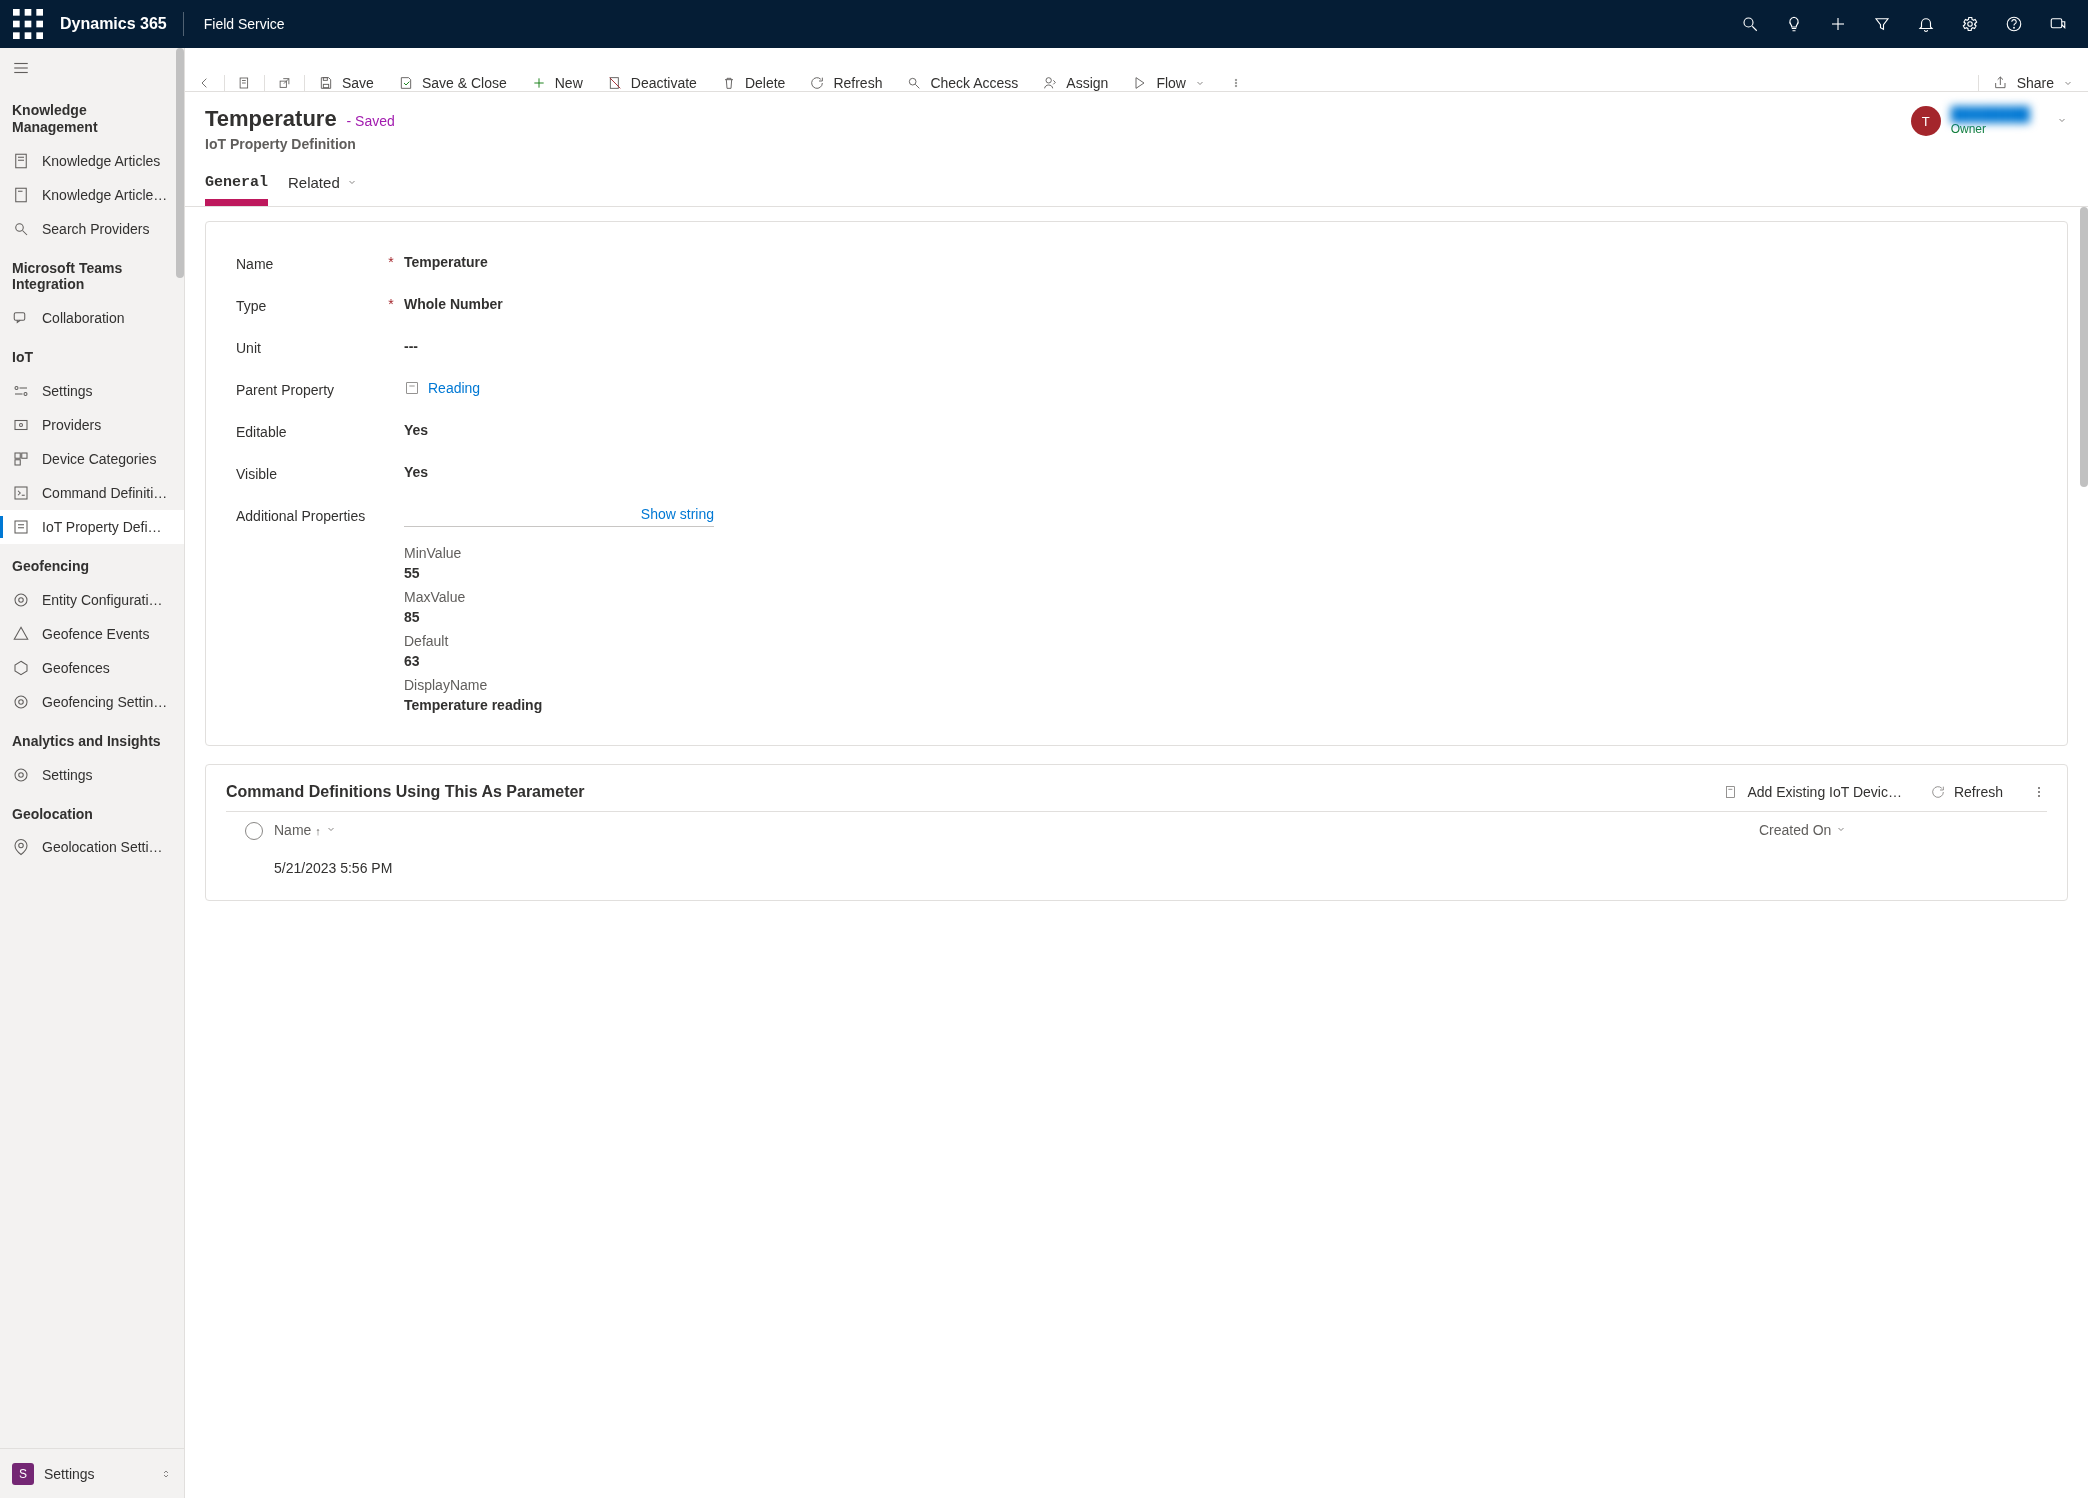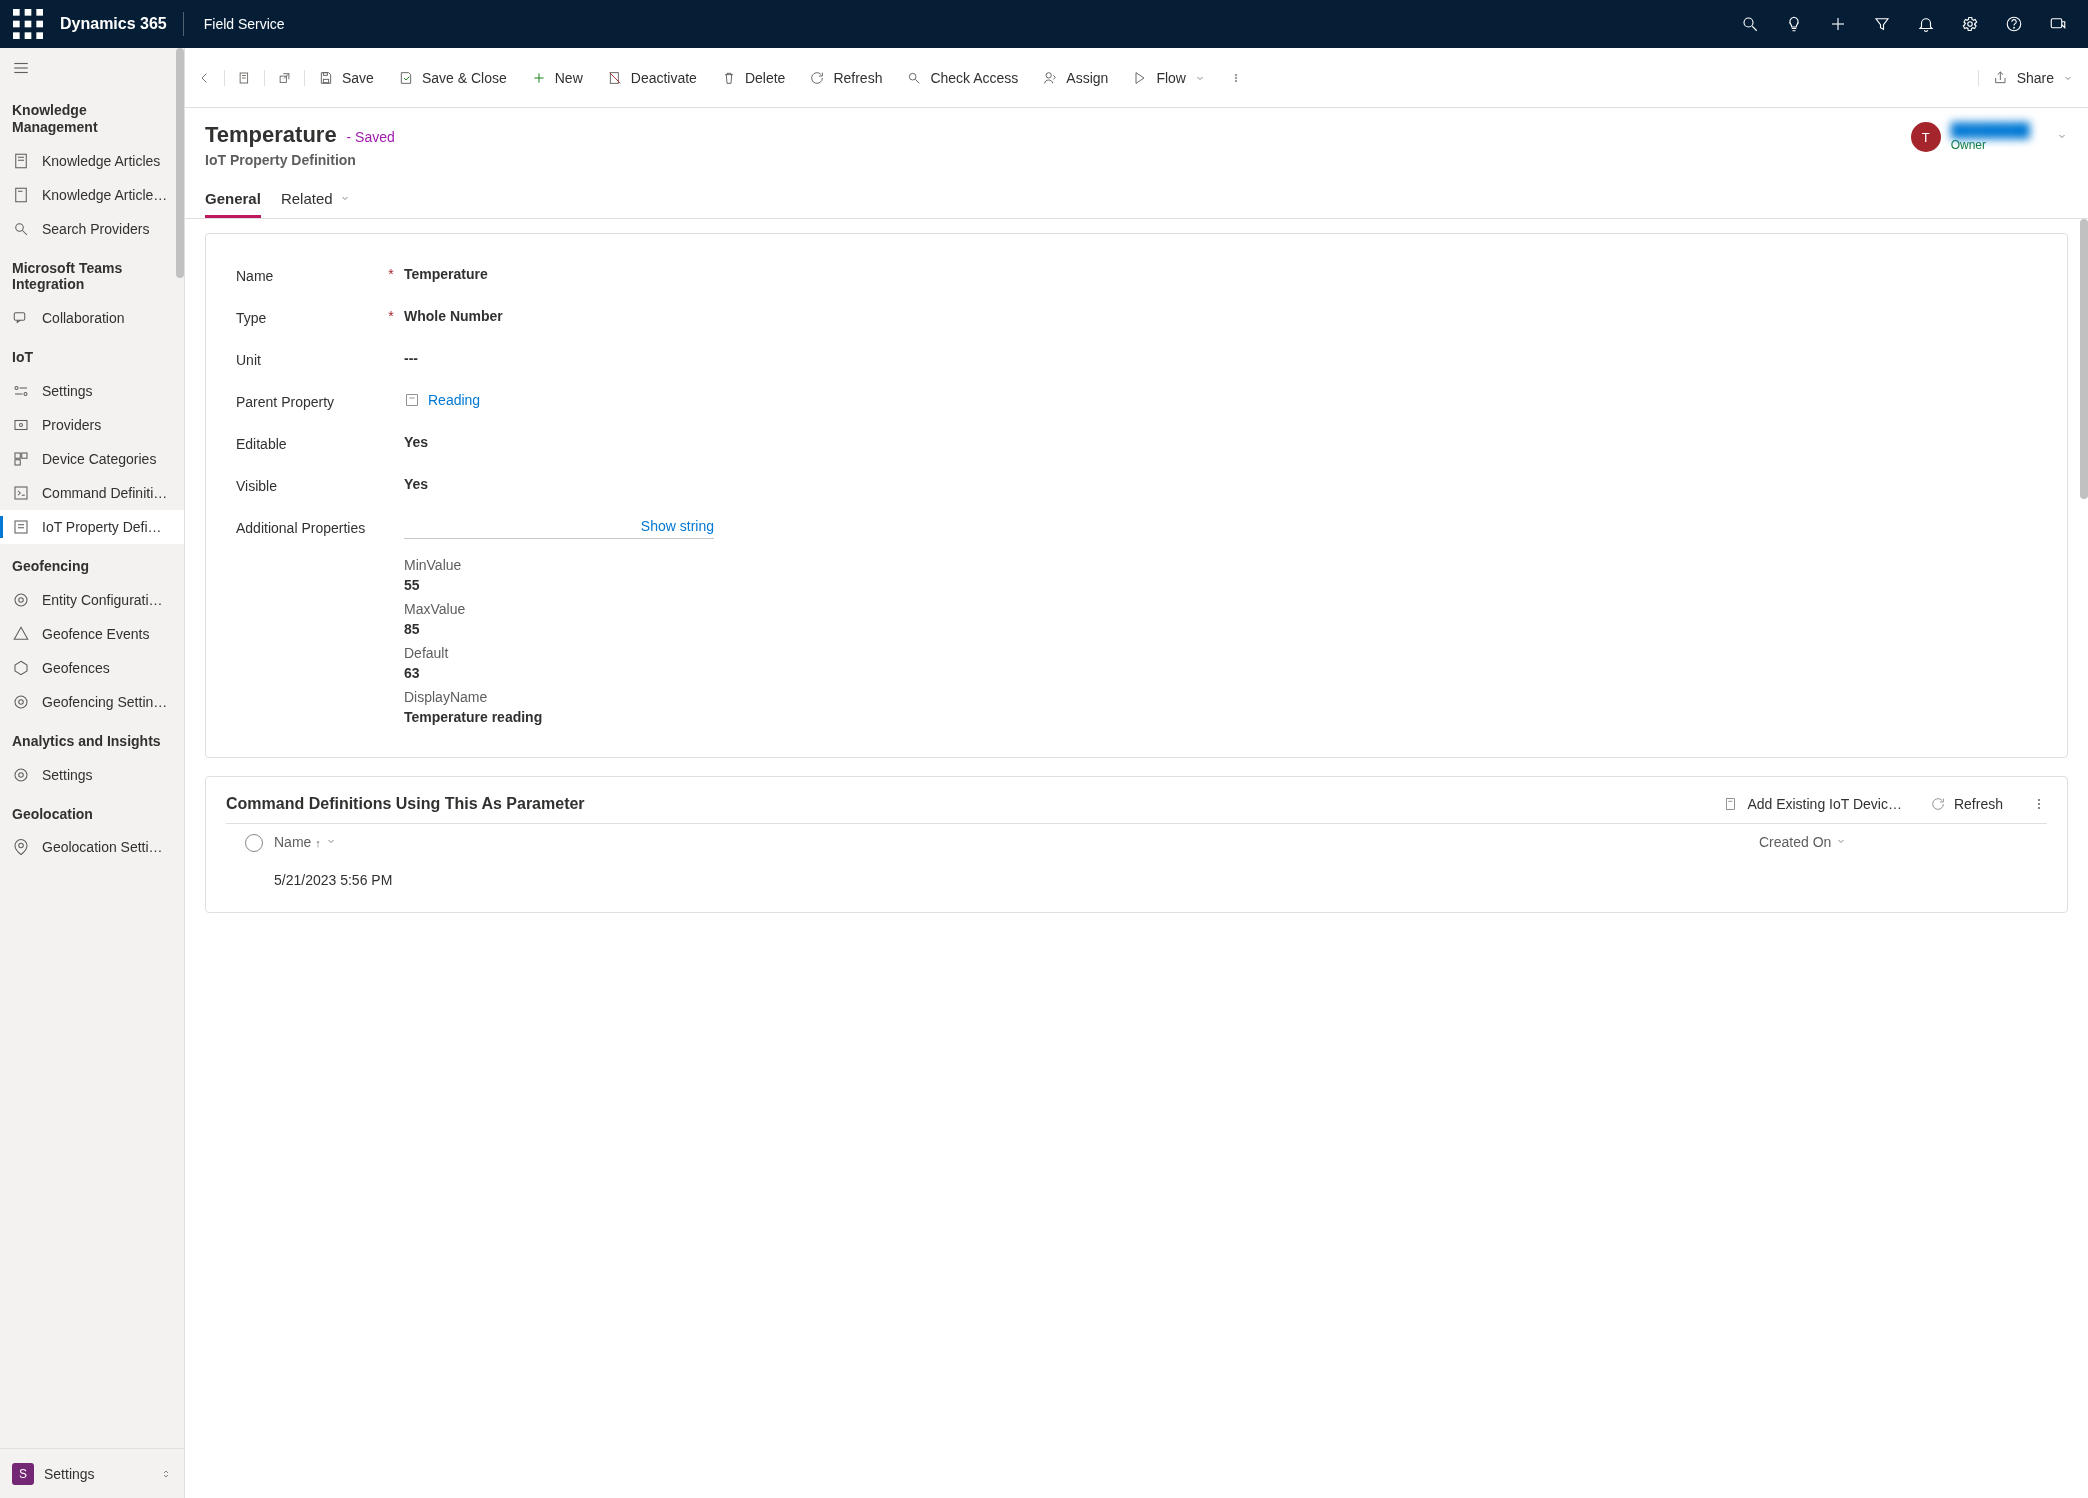--- a/index.html
+++ b/index.html
@@ -22,21 +22,21 @@
   .nav-item .label { overflow: hidden; text-overflow: ellipsis; }
   .nav-item.selected { background: #fff; }
   .nav-item.selected::before { content: ""; position: absolute; left: 0; top: 6px; bottom: 6px; width: 3px; background: #0078d4; }
   .nav-icon { width: 18px; height: 18px; stroke: #605e5c; fill: none; stroke-width: 1.4; flex-shrink: 0;}
   .sidebar-scrollbar-thumb { position: absolute; right: 0; top: 0; width: 8px; height: 230px; background: #c1c1c1; border-radius: 4px;}
   .area-switcher { height: 50px; border-top: 1px solid #e1dfdd; display: flex; align-items: center; padding: 0 12px; gap: 10px; cursor: pointer; background:#f3f2f1;}
   .area-badge { width: 22px; height: 22px; background: #742774; color: #fff; font-size: 12px; display: flex; align-items: center; justify-content: center; border-radius: 3px;}
   .area-switcher .caret { margin-left: auto; }
 
   .main { flex: 1; background: #fff; display: flex; flex-direction: column; overflow: hidden;}
-  .cmdbar { height: 60px; border-bottom: 1px solid #e1dfdd; display: flex; align-items: center; background: #fff;}
+  .cmdbar { height: 44px; border-bottom: 1px solid #e1dfdd; display: flex; align-items: flex-end; background: #fff;}
   .cmdbar .btn { display: flex; align-items: center; padding: 0 12px; gap: 8px; cursor: pointer; font-size: 14px; border-right: none;}
   .cmdbar .iconbtn { width: 40px; justify-content: center; border-right: 1px solid #e1dfdd; }
   .cmdbar .sep { width: 1px; background: #e1dfdd; }
   .cmdbar svg { width: 16px; height: 16px; stroke: #605e5c; fill: none; stroke-width: 1.4;}
   .cmdbar .greenplus svg { stroke: #107C10; }
   .cmdbar .more { width: 36px; justify-content: center;}
   .cmdbar-spacer { flex: 1; }
   .cmdbar .share { border-left: 1px solid #e1dfdd; padding: 0 14px;}
 
   .record-header { padding: 14px 20px 4px; display: flex; align-items: flex-start; }
@@ -45,21 +45,21 @@
   .record-status { font-size: 14px; color: #a21caf; }
   .record-subtitle { font-size: 14px; color: #605e5c; margin-top: 4px; font-weight: 600;}
   .owner-wrap { display: flex; align-items: center; gap: 10px;}
   .owner-avatar { width: 30px; height: 30px; border-radius: 50%; background: #a4262c; color:#fff; display:flex; align-items:center; justify-content:center; font-size:13px;}
   .owner-name { font-weight:600; color:#0078d4; filter: blur(4px); }
   .owner-label { font-size: 12px; color:#15803d;}
   .owner-caret { margin-left: 16px; cursor:pointer;}
 
   .tabs { display: flex; gap: 20px; padding: 10px 20px 0; border-bottom: 1px solid #e1dfdd;}
   .tab { padding: 8px 0; cursor: pointer; font-size: 15px; color:#323130;}
-  .tab.active { font-weight:600; border-bottom: 3px solid #be185d; }
+  .tab.active { font-weight:600; border-bottom: 7px solid #be185d; font-family: Liberation Mono, monospace; }
   .tab .caret { margin-left: 6px; }
 
   .content { flex:1; overflow-y:auto; padding: 14px 20px; position:relative;}
   .card { background:#fff; border:1px solid #e1dfdd; border-radius:4px; padding: 20px 30px; margin-bottom: 18px;}
   .field-row { display:flex; padding: 12px 0; align-items:flex-start;}
   .field-label { width: 150px; color:#323130; font-size:14px; padding-top:2px;}
   .req { color:#a4262c; width:10px; text-align:center;}
   .field-value-wrap { flex:1; padding-left: 8px;}
   .field-value { font-weight:600; font-size:14px;}
   .link-val { color:#0078d4; font-weight:400; display:flex; align-items:center; gap:8px;}

